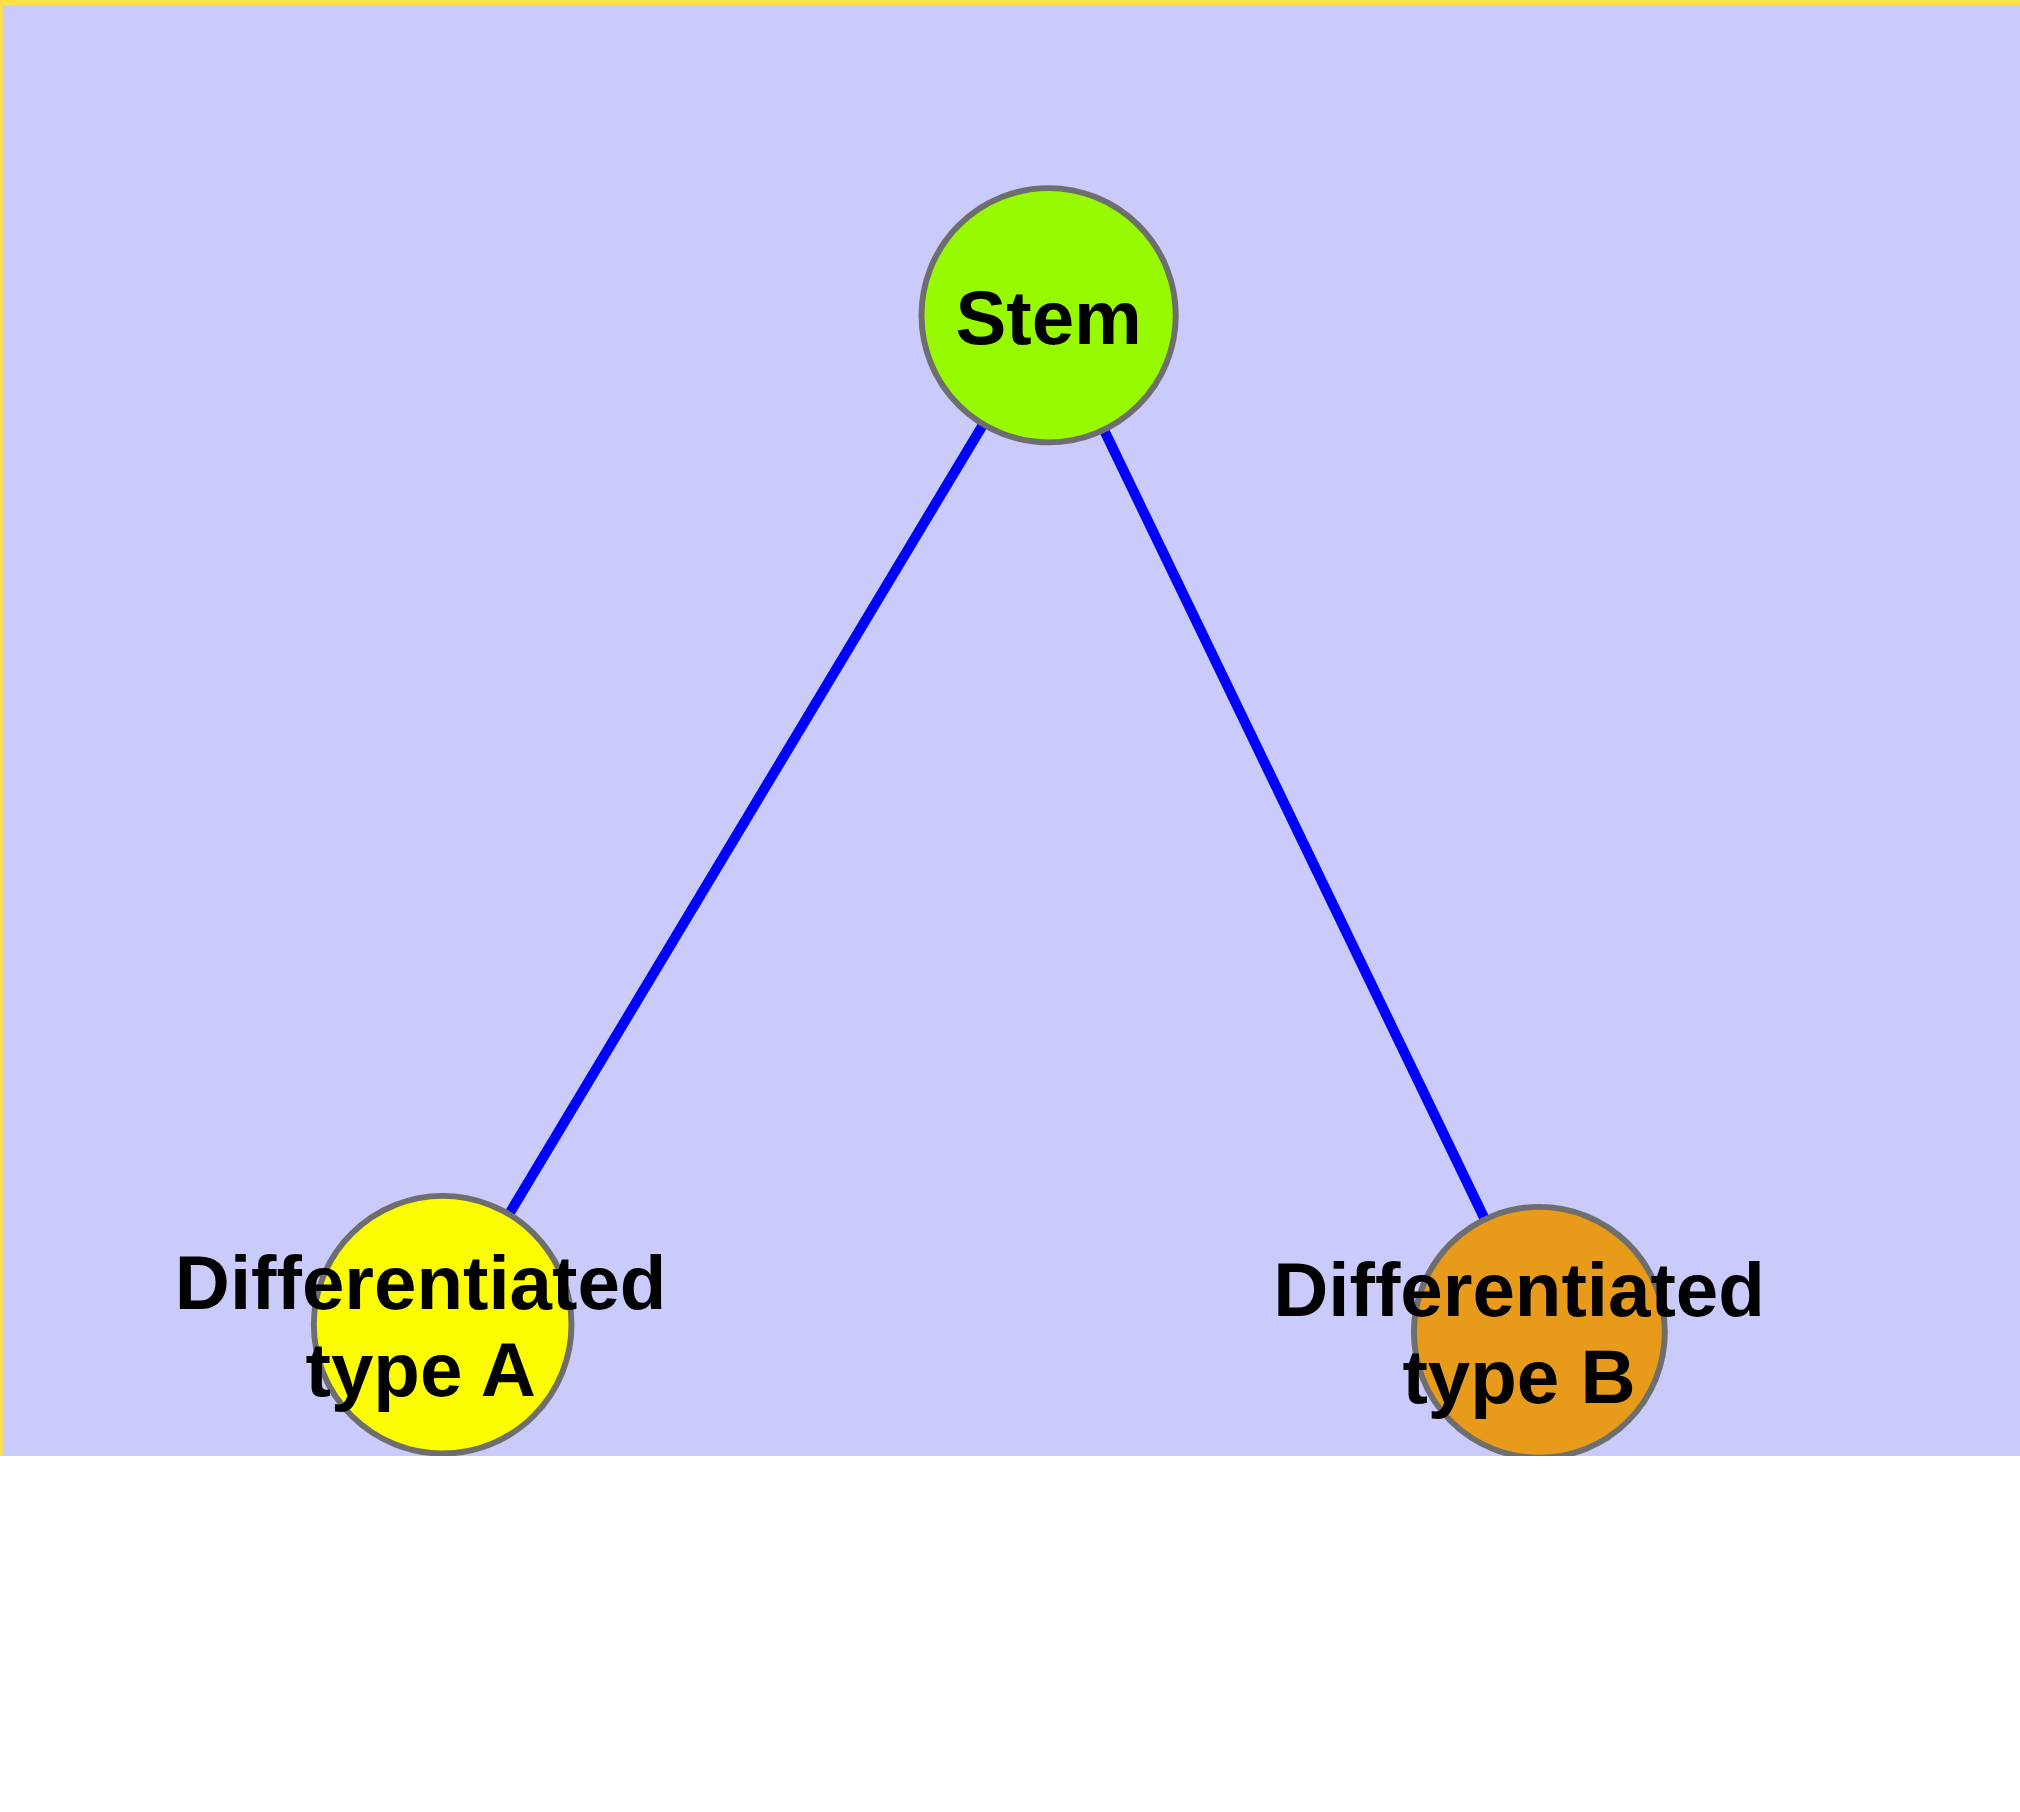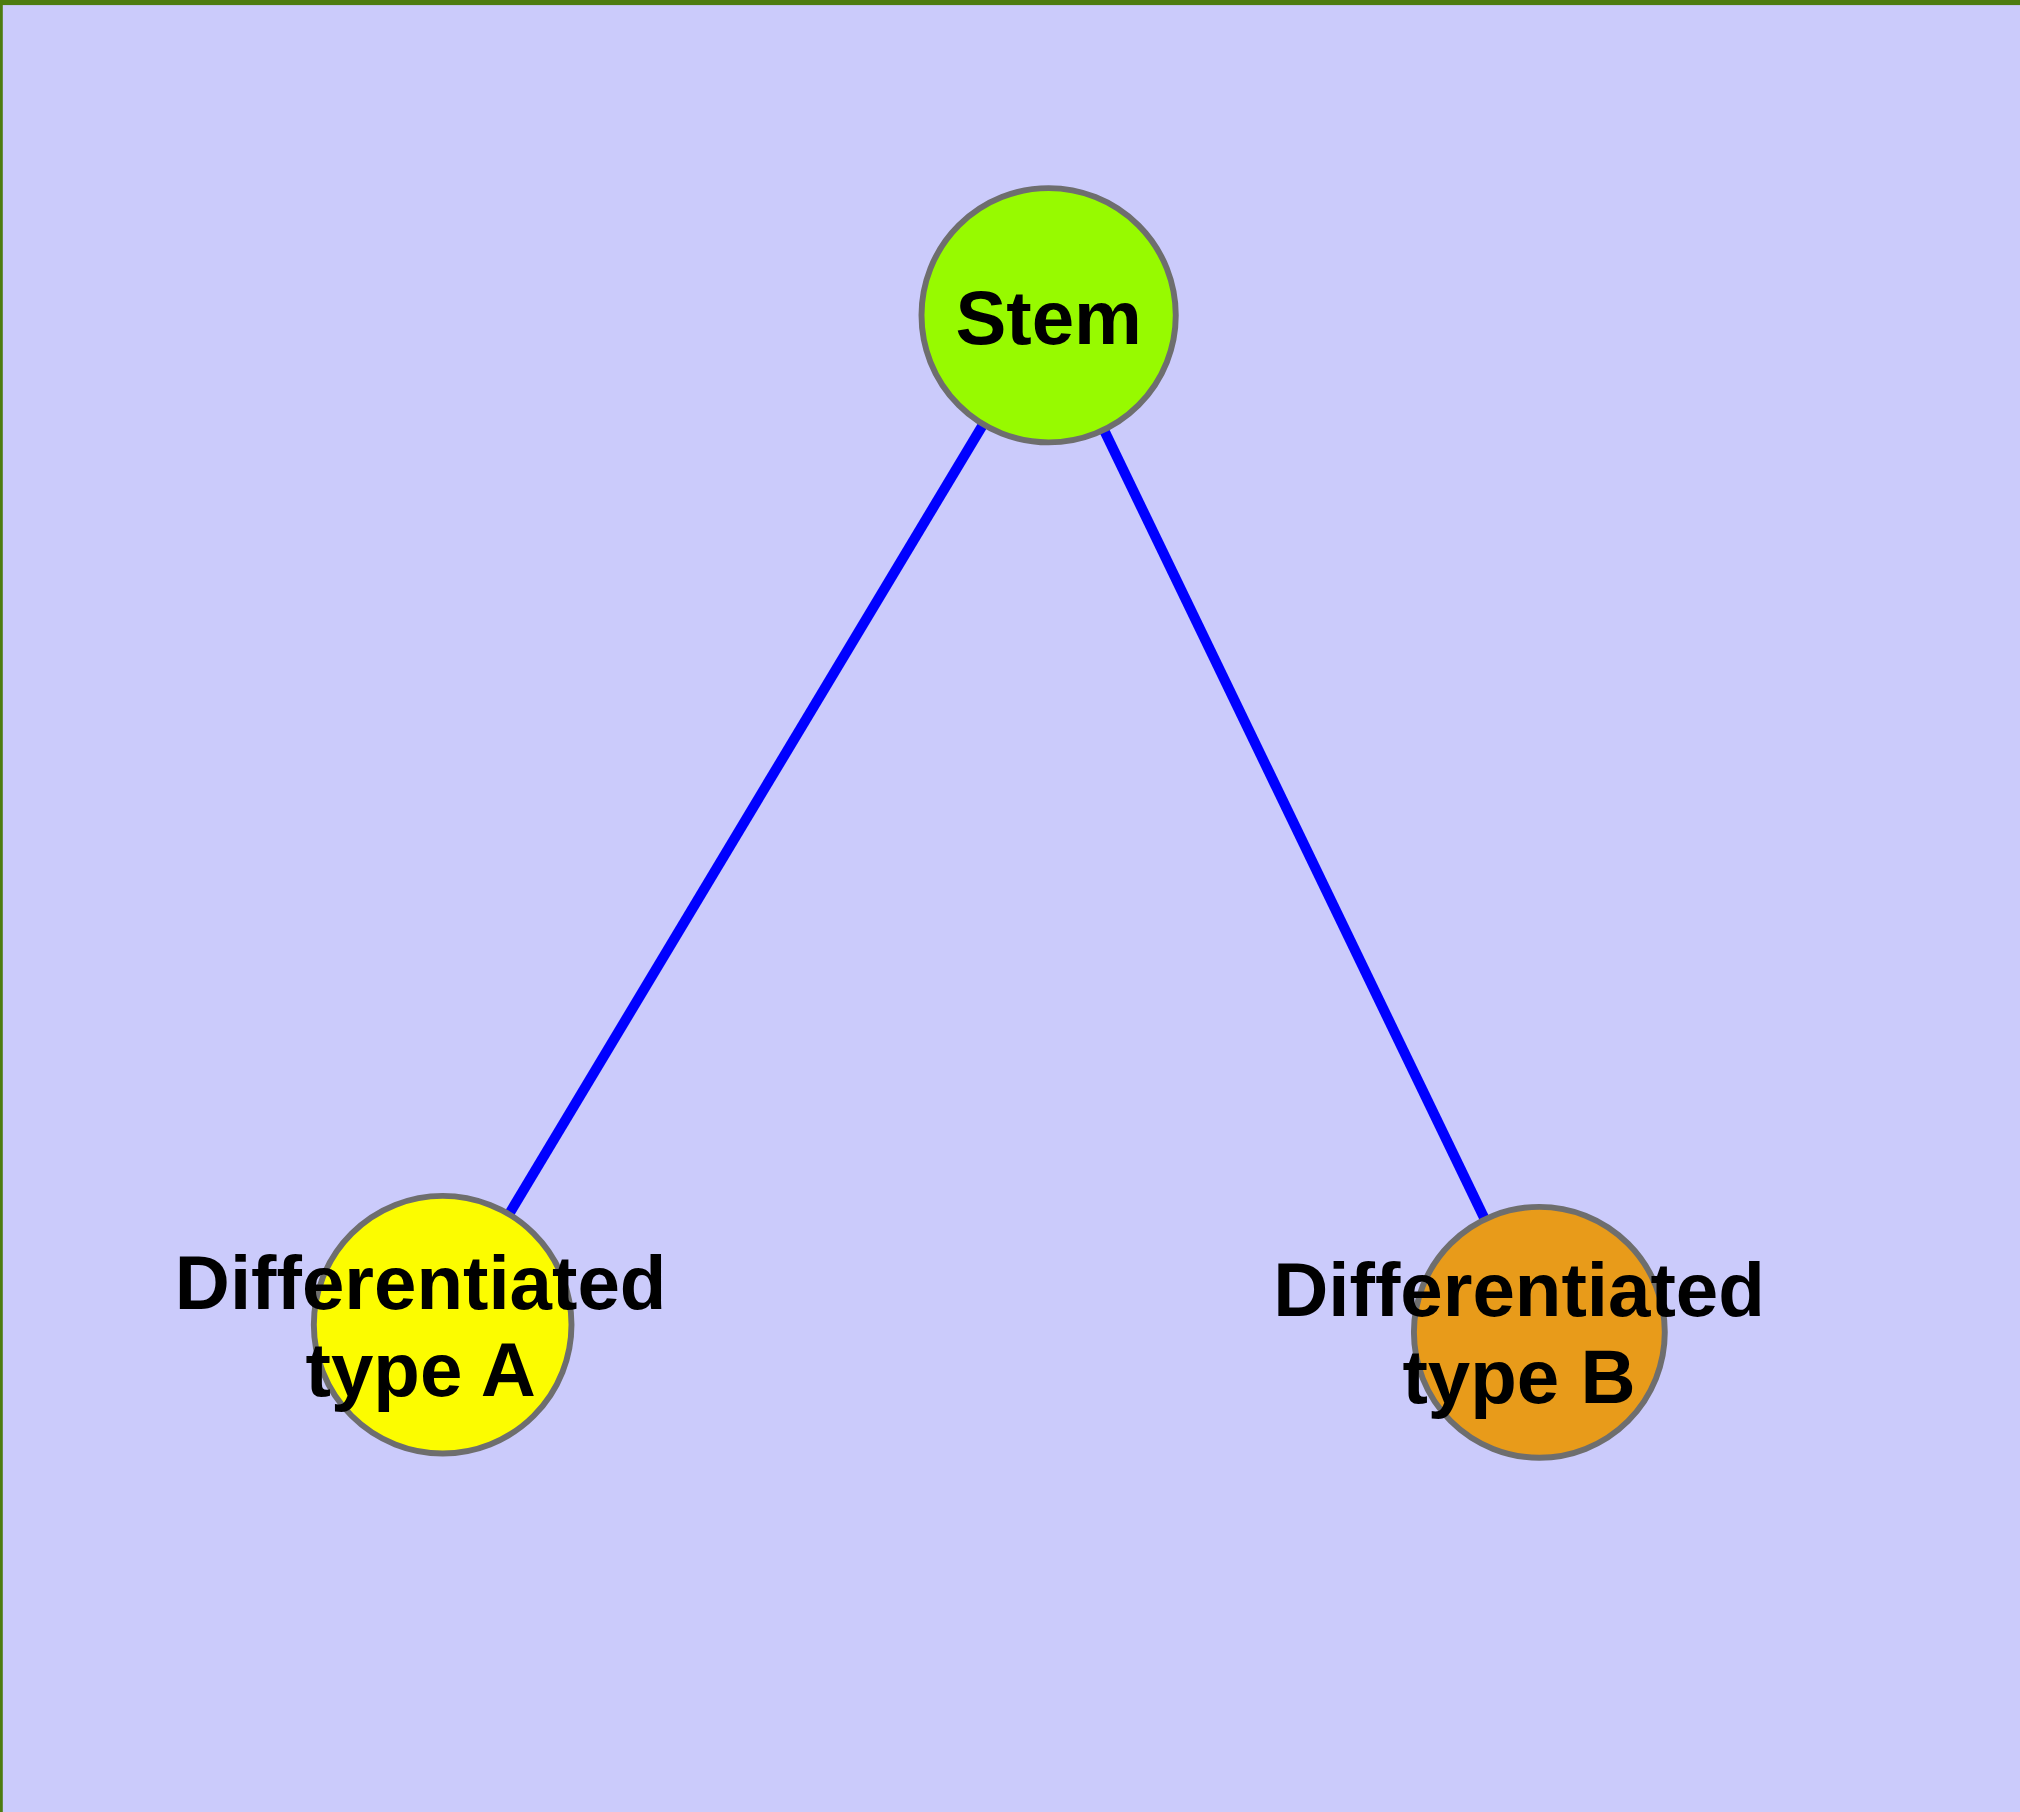--- a/index.html
+++ b/index.html
@@ -4,22 +4,22 @@
 <style>
   html, body {
     margin: 0;
     padding: 0;
     background: #ffffff;
     font-family: "Liberation Sans", "DejaVu Sans", sans-serif;
   }
   .page {
     position: relative;
     width: 2021px;
-    height: 1812px;
-    background: #4d7c0f;
+    height: 1456px;
+    background: #fde047;
     overflow: hidden;
   }
   .page svg {
     position: absolute;
     top: 0;
     left: 0;
     display: block;
   }
   .node-label {
     font-family: "Liberation Sans", "DejaVu Sans", sans-serif;

